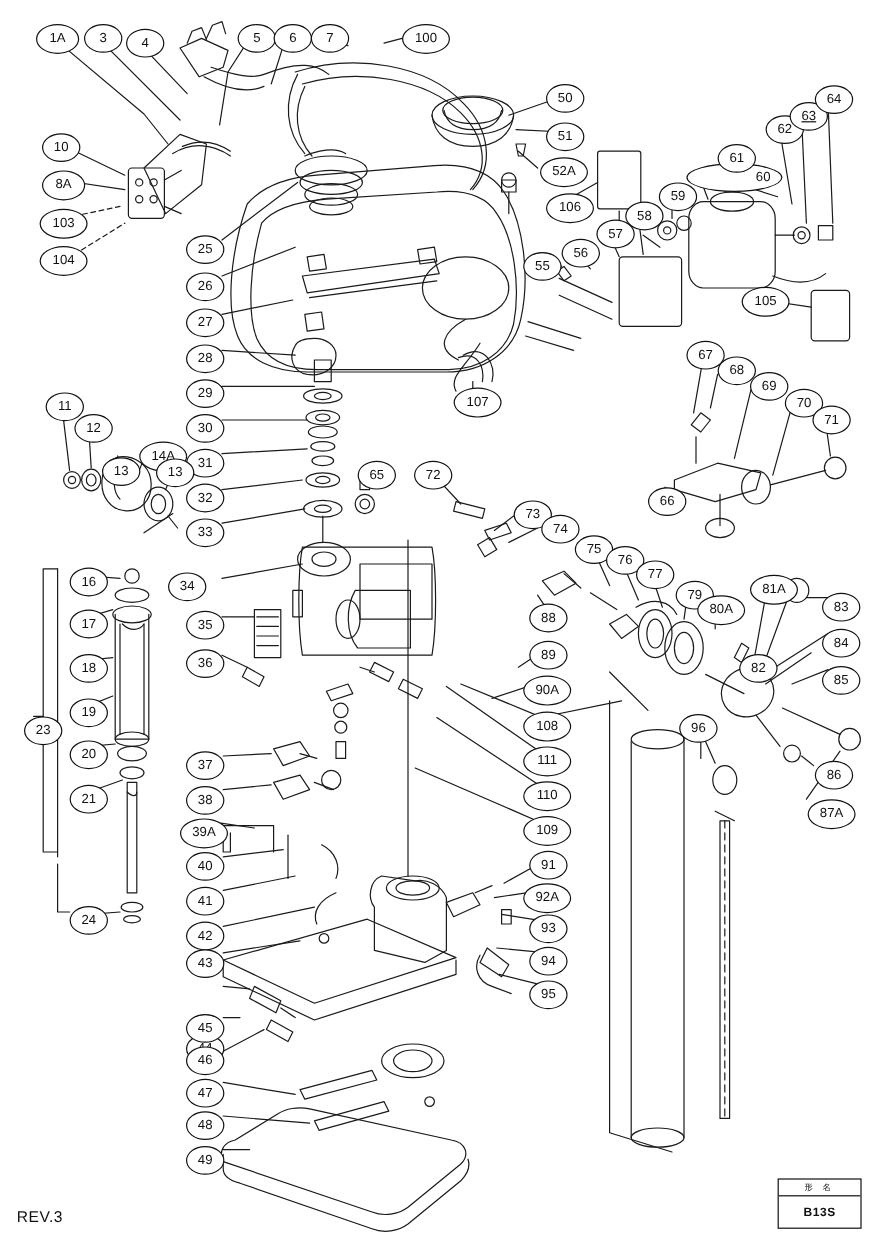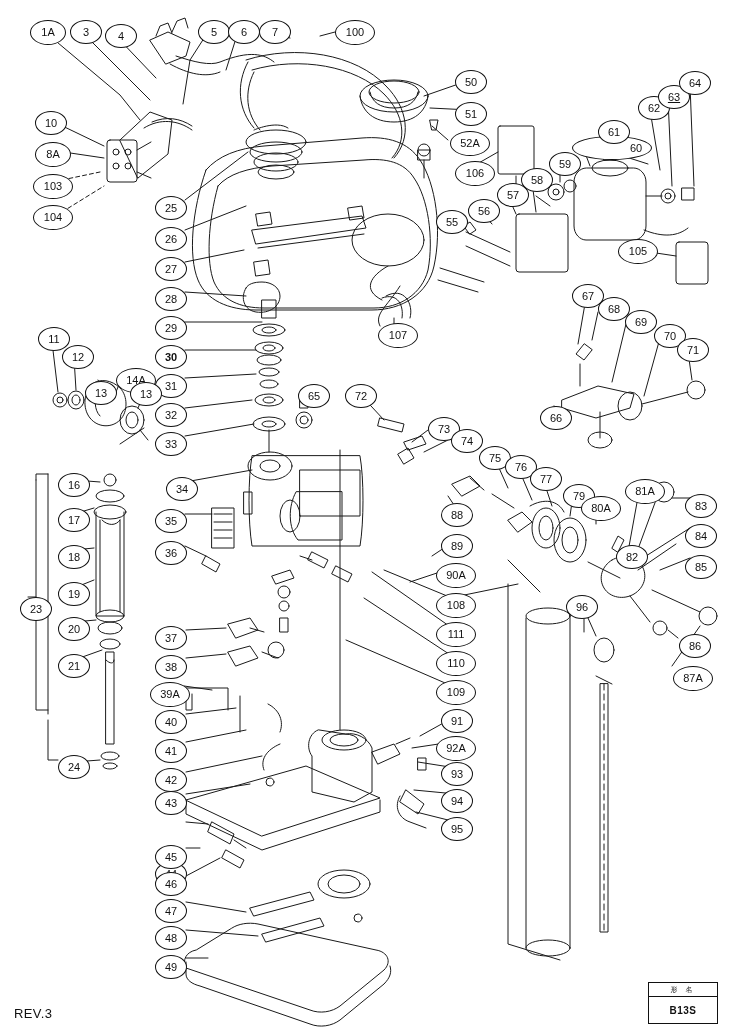--- a/index.html
+++ b/index.html
@@ -366,25 +366,25 @@
       <div class="callout w3" style="left: 455px; top: 161px;">106</div>
       <div class="callout w1" style="left: 35px; top: 111px;">10</div>
       <div class="callout w2" style="left: 35px; top: 142px;">8A</div>
       <div class="callout w3" style="left: 33px; top: 174px;">103</div>
       <div class="callout w3" style="left: 33px; top: 205px;">104</div>
       <div class="callout w1" style="left: 155px; top: 196px;">25</div>
       <div class="callout w1" style="left: 155px; top: 227px;">26</div>
       <div class="callout w1" style="left: 155px; top: 257px;">27</div>
       <div class="callout w1" style="left: 155px; top: 287px;">28</div>
       <div class="callout w1" style="left: 155px; top: 316px;">29</div>
-      <div class="callout w1" style="left: 155px; top: 345px; font-weight: bold;">30</div>
+      <div class="callout w1" style="left: 155px; top: 345px;">30</div>
       <div class="callout w1" style="left: 155px; top: 374px;">31</div>
       <div class="callout w1" style="left: 155px; top: 403px;">32</div>
       <div class="callout w1" style="left: 155px; top: 432px;">33</div>
-      <div class="callout w1" style="left: 166px; top: 477px;">34</div>
+      <div class="callout w1" style="left: 140px; top: 477px;">34</div>
       <div class="callout w1" style="left: 155px; top: 509px;">35</div>
       <div class="callout w1" style="left: 155px; top: 541px;">36</div>
       <div class="callout w3" style="left: 378px; top: 323px;">107</div>
       <div class="callout w1" style="left: 436px; top: 210px;">55</div>
       <div class="callout w1" style="left: 468px; top: 199px;">56</div>
       <div class="callout w1" style="left: 497px; top: 183px;">57</div>
       <div class="callout w1" style="left: 521px; top: 168px;">58</div>
       <div class="callout w1" style="left: 549px; top: 152px;">59</div>
       <div class="callout w1" style="left: 572px; top: 136px; padding-left: 48px;">60</div>
       <div class="callout w1" style="left: 598px; top: 120px;">61</div>

